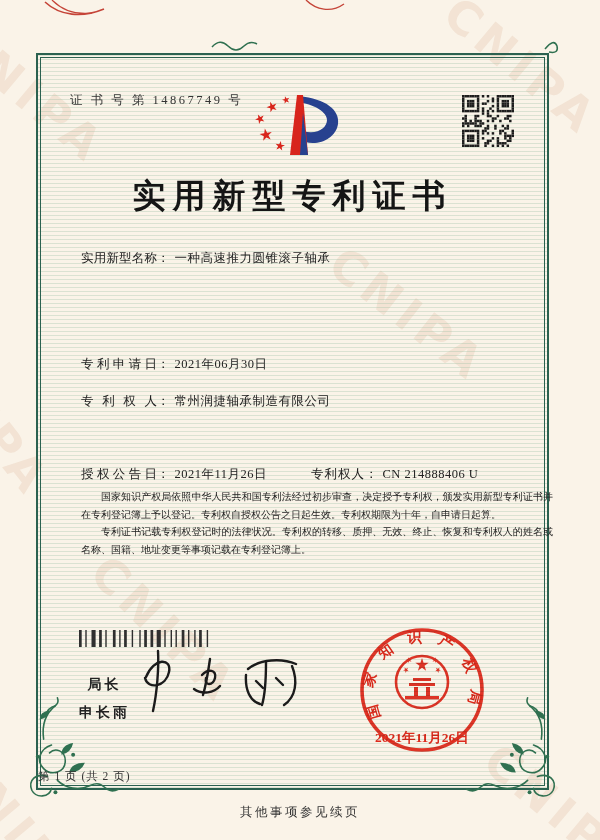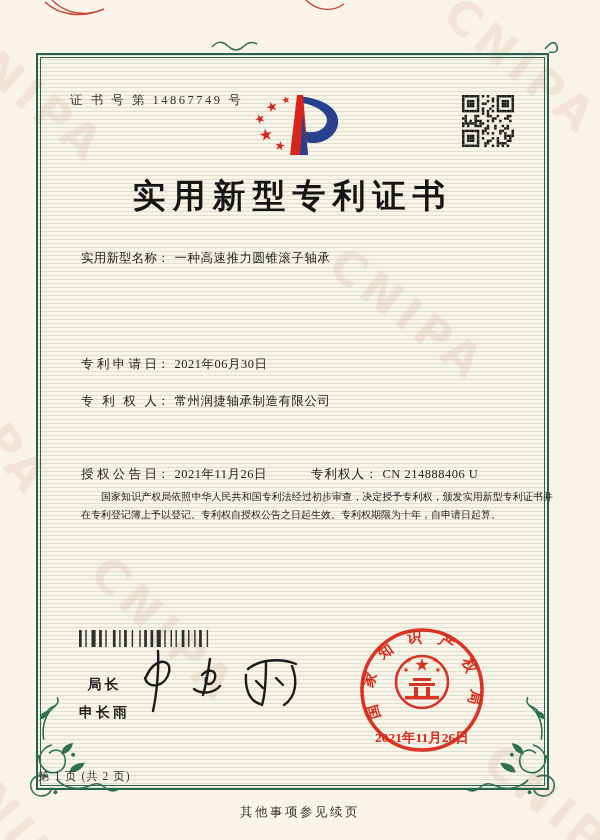--- a/index.html
+++ b/index.html
@@ -339,20 +339,21 @@
   </div>
   <div class="field-row r7">
     <span class="flabel">授权公告日</span><span class="colon">：</span><span class="fvalue">2021年11月26日</span>
     <span class="pair2">
       <span class="flabel2">专利权人</span><span class="colon">：</span><span class="fvalue">CN 214888406 U</span>
     </span>
   </div>
 
   <div class="body-text">
     <p>国家知识产权局依照中华人民共和国专利法经过初步审查，决定授予专利权，颁发实用新型专利证书并在专利登记簿上予以登记。专利权自授权公告之日起生效。专利权期限为十年，自申请日起算。</p>
+    <p>专利证书记载专利权登记时的法律状况。专利权的转移、质押、无效、终止、恢复和专利权人的姓名或名称、国籍、地址变更等事项记载在专利登记簿上。</p>
   </div>
 
   <div class="barcode" id="barcode"><svg width="158" height="17" fill="#2f2f2f">
         <rect x="0.0" y="0" width="2.7" height="17"></rect>
         <rect x="6.3" y="0" width="1.4" height="17"></rect>
         <rect x="12.5" y="0" width="4.1" height="17"></rect>
         <rect x="20.1" y="0" width="2.7" height="17"></rect>
         <rect x="26.3" y="0" width="1.4" height="17"></rect>
         <rect x="33.9" y="0" width="2.7" height="17"></rect>
         <rect x="40.2" y="0" width="1.4" height="17"></rect>

